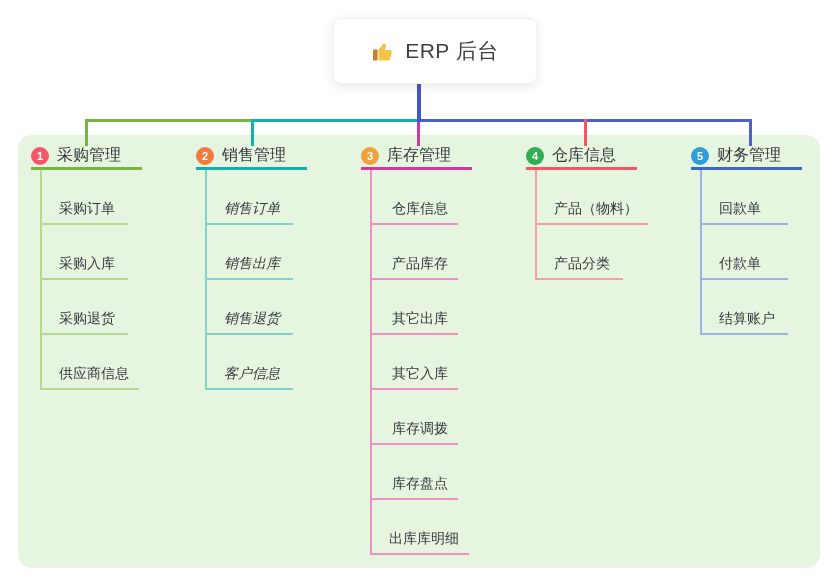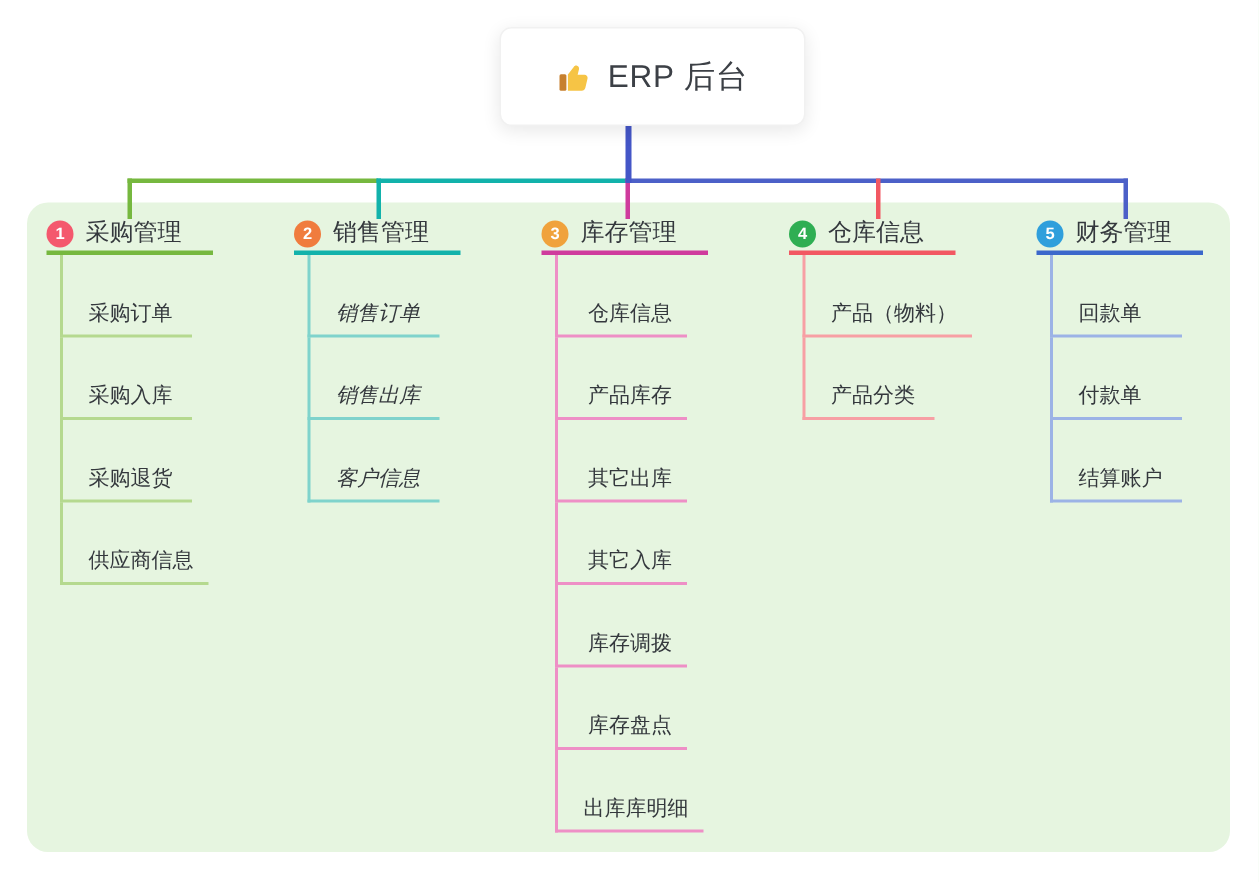--- a/index.html
+++ b/index.html
@@ -116,20 +116,23 @@
       <span class="branch-label">销售管理</span>
     </div>
     <ul class="children">
         <li>
           <span>销售订单</span>
         </li>
         <li>
           <span>销售出库</span>
         </li>
         <li>
+          <span>销售退货</span>
+        </li>
+        <li>
           <span>客户信息</span>
         </li>
       </ul>
   </div>
 
   <div class="branch b3">
     <div class="branch-header">
       <span class="badge">3</span>
       <span class="branch-label">库存管理</span>
     </div>

